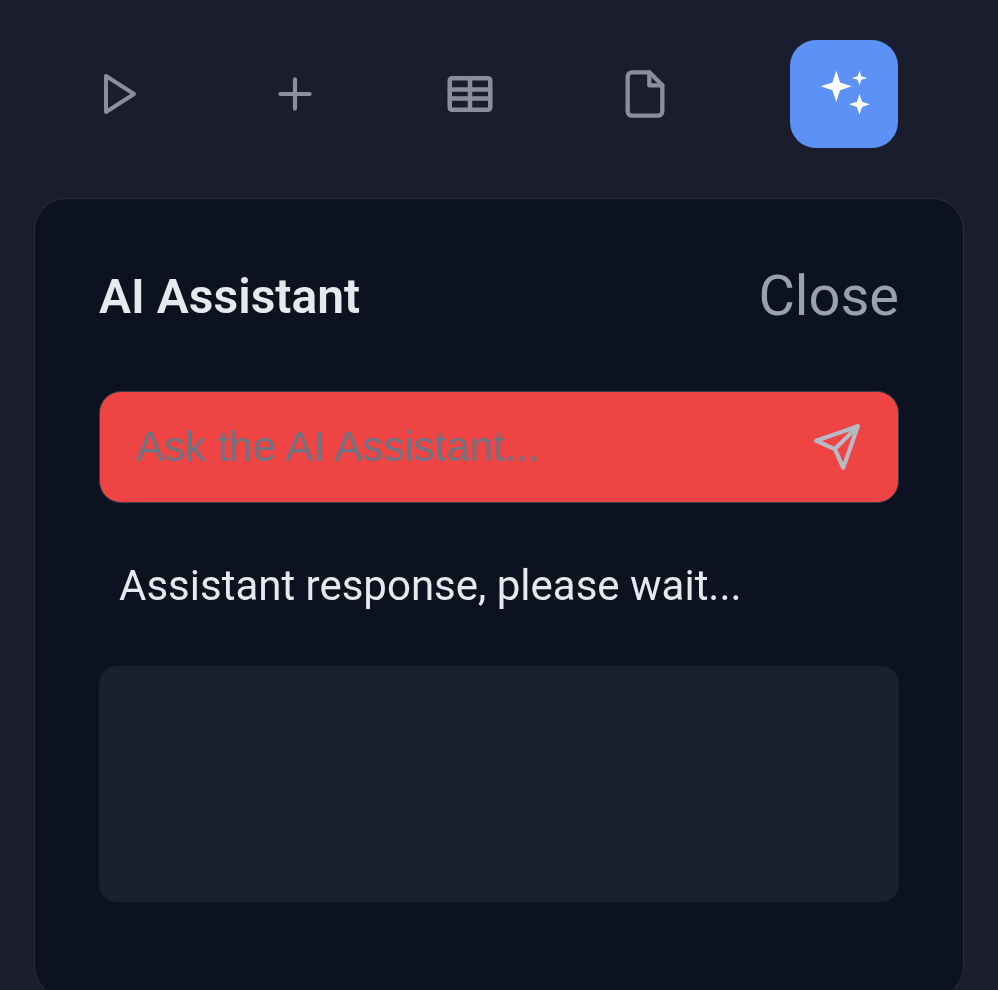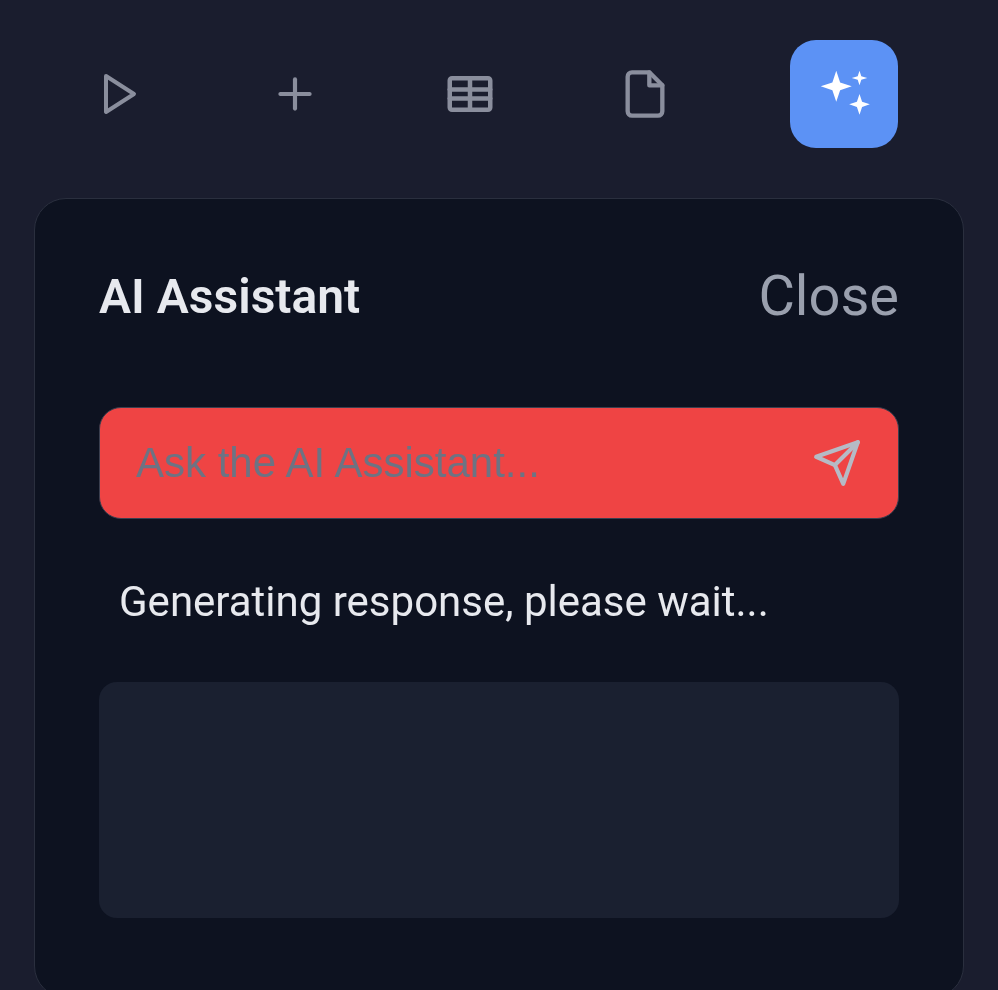--- a/index.html
+++ b/index.html
@@ -45,21 +45,21 @@
     background: #0d1220;
     border: 1px solid #2a2f3e;
     border-radius: 32px;
     padding: 64px 64px 64px 64px;
     height: 800px;
   }
   .panel-header {
     display: flex;
     justify-content: space-between;
     align-items: center;
-    margin-bottom: 78px;
+    margin-bottom: 62px;
   }
   .panel-title {
     color: #e7e9ee;
     font-size: 48px;
     font-weight: 600;
   }
   .close-btn {
     color: #9aa0ae;
     font-size: 56px;
     font-weight: 400;
@@ -164,16 +164,16 @@
     <div class="send-btn">
       <span>
         <svg width="50" height="50" viewBox="0 0 24 24" fill="none" stroke="currentColor" stroke-width="2" stroke-linecap="round" stroke-linejoin="round">
             <line x1="22" y1="2" x2="11" y2="13"></line>
             <polygon points="22 2 15 22 11 13 2 9 22 2"></polygon>
           </svg>
       </span>
     </div>
   </div>
 
-  <div class="status-text">Generating response, please wait...</div>
+  <div class="status-text">Assistant response, please wait...</div>
 
   <div class="response-box"></div>
 </div>
 
 </body></html>

